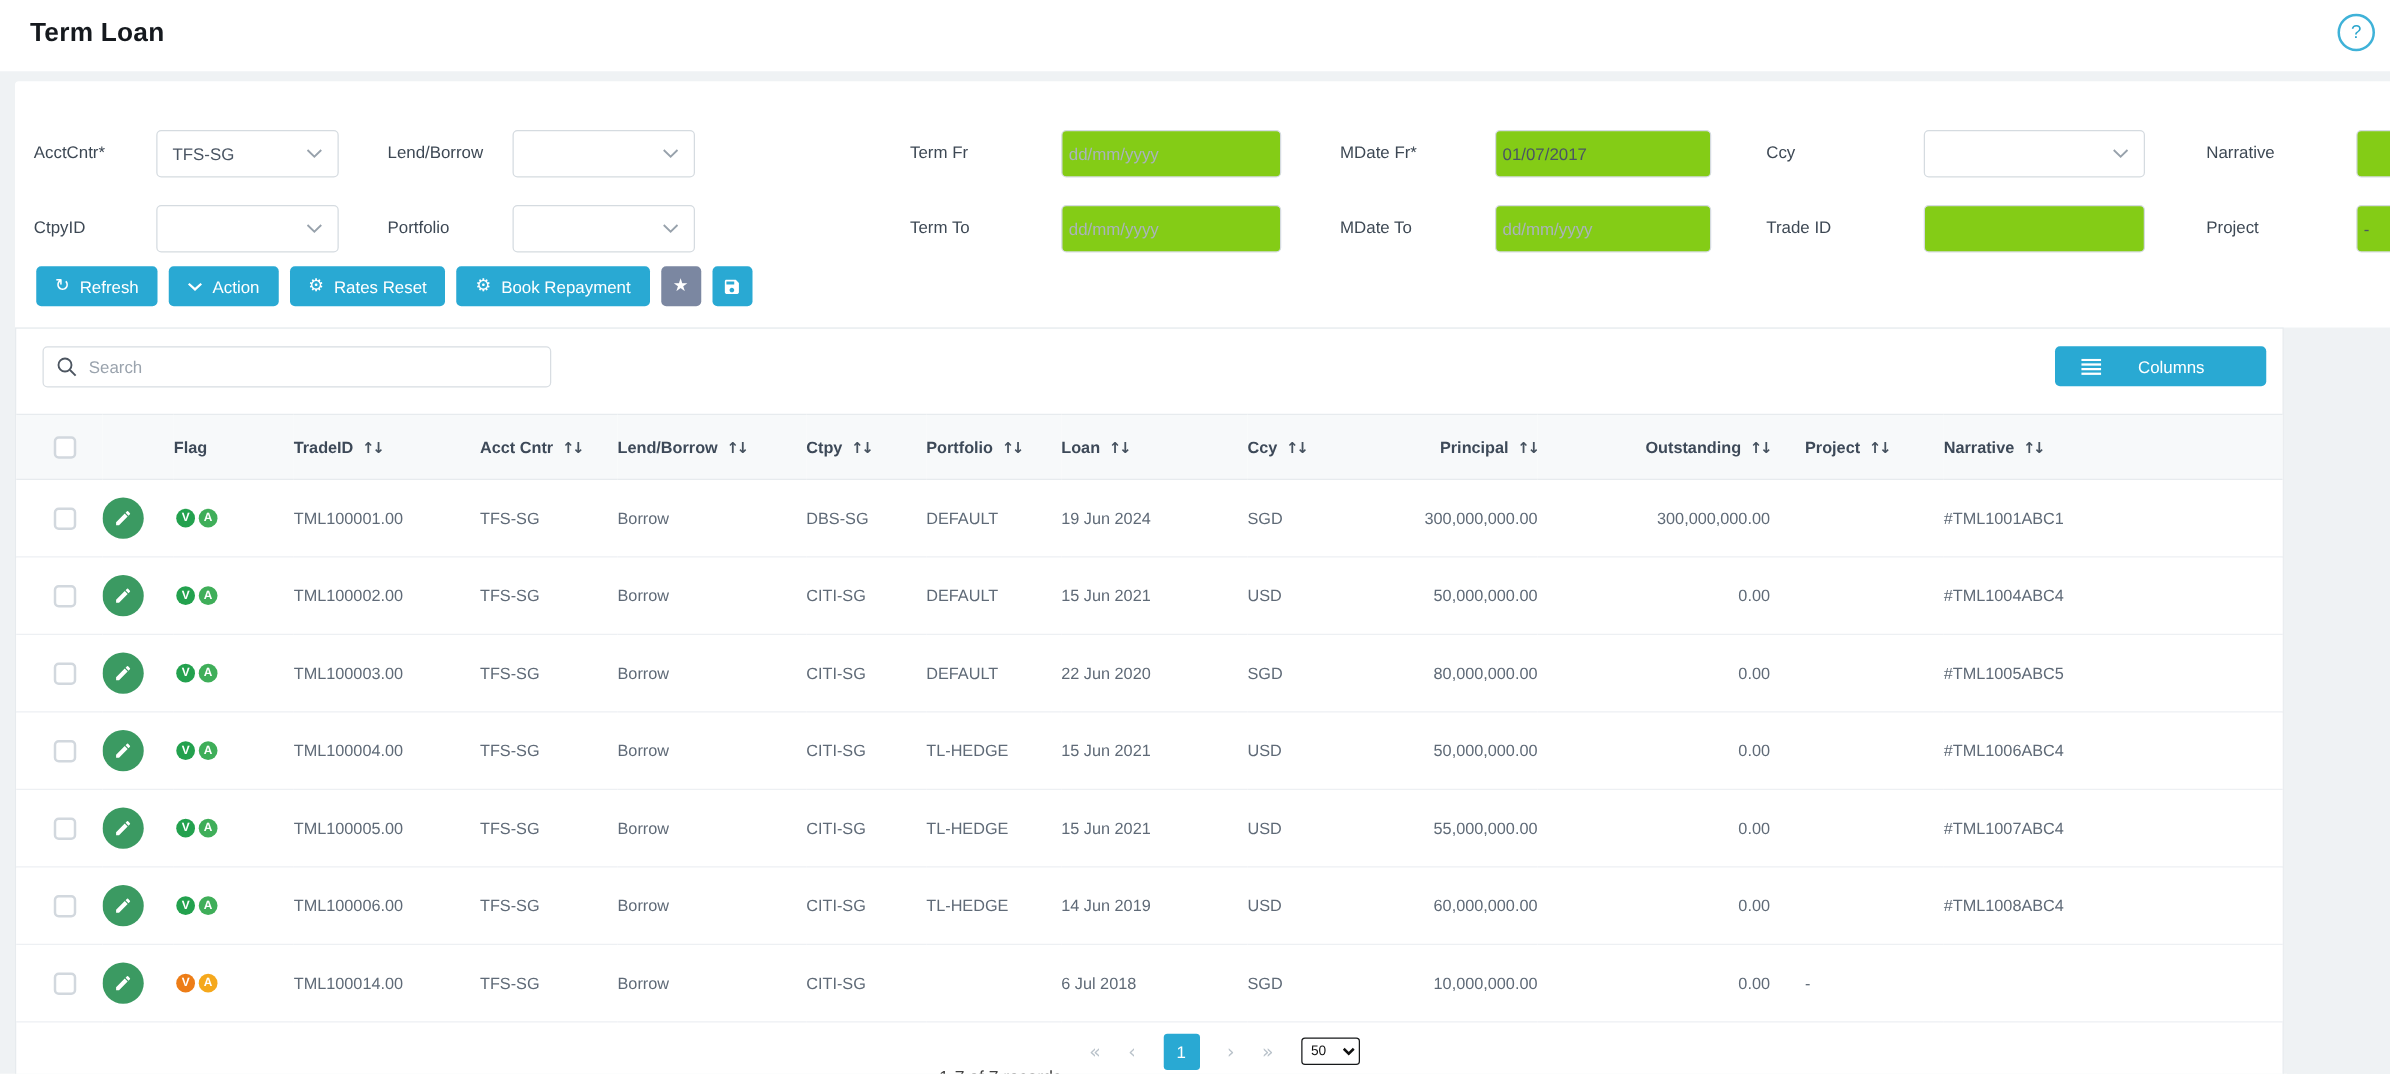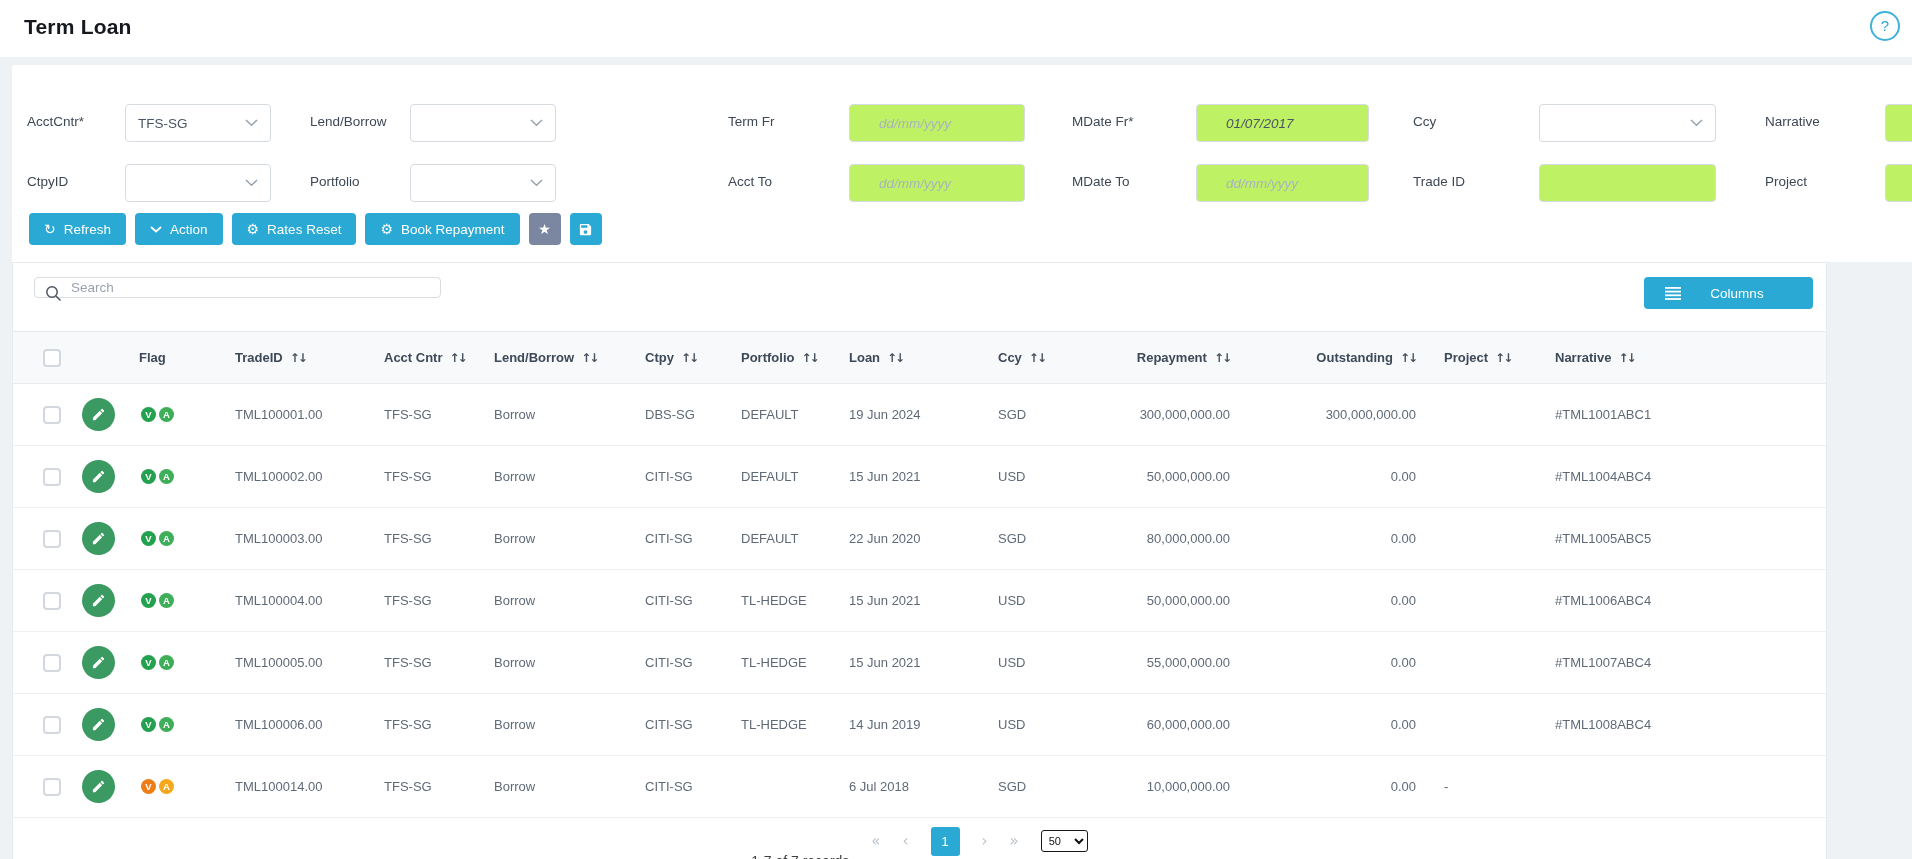--- a/index.html
+++ b/index.html
@@ -24,43 +24,42 @@
     width:1900px; height:197px; background:#fff; border-radius:3px 0 0 0; overflow:hidden;
   }
   .flabel { position:absolute; font-size:13.5px; color:#3d4854; white-space:nowrap; }
   .fselect {
     position:absolute; height:38px; border:1px solid #d5dbe0; border-radius:4px; background:#fff;
     display:flex; align-items:center; padding:0 12px; cursor:pointer;
   }
   .fselect .fvalue { flex:1; font-size:13.5px; color:#4a5563; }
   .fselect svg { flex:none; }
   .finput {
-    position:absolute; height:38px; border:1px solid #d5dbe0; border-radius:4px; background:#bef264;
-    padding:0 29px; font-size:13.5px; color:#4a5563; outline:none;
+    position:absolute; height:38px; border:1px solid #d5dbe0; border-radius:4px; background:#84cc16;
+    padding:0 5px; font-size:13.5px; color:#4a5563; outline:none;
     font-family:"Liberation Sans","DejaVu Sans",sans-serif;
-    font-style:italic;
   }
   .finput::placeholder { color:#aab3bc; }
   
   .btnrow { position:absolute; left:17px; top:148px; display:flex; gap:9px; }
   .abtn {
     height:32px; border:none; border-radius:4px; background:#29a9d3; color:#fff;
     font-size:13.5px; font-family:inherit; display:flex; align-items:center; gap:8px;
     padding:0 15px; cursor:pointer; white-space:nowrap;
   }
   .abtn .glyph { font-family:"DejaVu Sans",sans-serif; font-size:14px; line-height:1; }
   .abtn.icon-only { width:32px; padding:0; justify-content:center; }
   .abtn.muted { background:#7b87a1; }
   
   .blockB {
     position:relative; margin-left:12px; width:1815px; background:#fff;
     border:1px solid #e7ebee; border-radius:0 0 3px 3px;
   }
   .tbl-toolbar { position:relative; height:68px; }
-  .search-wrap { position:absolute; left:21px; top:14px; width:407px; height:21px; }
+  .search-wrap { position:absolute; left:21px; top:14px; width:407px; height:33px; }
   .search-wrap svg { position:absolute; left:11px; top:8px; }
   .search-input {
     width:100%; height:100%; border:1px solid #d8dde2; border-radius:4px;
     padding:0 10px 0 36px; font-size:13.5px; color:#4a5563; outline:none;
     font-family:"Liberation Sans","DejaVu Sans",sans-serif;
   }
   .search-input::placeholder { color:#9aa3ad; }
   .columns-btn {
     position:absolute; right:13px; top:14px; width:169px; height:32px;
     background:#29a9d3; border:none; border-radius:4px; color:#fff; font-size:13.5px;
@@ -155,21 +154,21 @@
           <polyline points="1,1 6.5,6.3 12,1" fill="none" stroke="#98a2ac" stroke-width="1.5"></polyline>
         </svg>
       </div>
       <div class="flabel" style="left: 298px; top: 109px;">Portfolio</div>
       <div class="fselect" style="left: 398px; top: 99px; width: 146px;">
         <span class="fvalue"></span>
         <svg width="13" height="8" viewBox="0 0 13 8">
           <polyline points="1,1 6.5,6.3 12,1" fill="none" stroke="#98a2ac" stroke-width="1.5"></polyline>
         </svg>
       </div>
-      <div class="flabel" style="left: 716px; top: 109px;">Acct To</div>
+      <div class="flabel" style="left: 716px; top: 109px;">Term To</div>
       <input class="finput" value="" placeholder="dd/mm/yyyy" style="left: 837px; top: 99px; width: 176px;">
       <div class="flabel" style="left: 1060px; top: 109px;">MDate To</div>
       <input class="finput" value="" placeholder="dd/mm/yyyy" style="left: 1184px; top: 99px; width: 173px;">
       <div class="flabel" style="left: 1401px; top: 109px;">Trade ID</div>
       <input class="finput" value="" placeholder="" style="left: 1527px; top: 99px; width: 177px;">
       <div class="flabel" style="left: 1753px; top: 109px;">Project</div>
       <input class="finput" value="-" placeholder="" style="left: 1873px; top: 99px; width: 150px;">
     </div>
 
   <div class="btnrow">
@@ -246,21 +245,21 @@
           </th>
           <th></th>
           <th><span>Flag</span></th>
           <th><span>TradeID</span><span class="sort">↑↓</span></th>
           <th><span>Acct Cntr</span><span class="sort">↑↓</span></th>
           <th><span>Lend/Borrow</span><span class="sort">↑↓</span></th>
           <th><span>Ctpy</span><span class="sort">↑↓</span></th>
           <th><span>Portfolio</span><span class="sort">↑↓</span></th>
           <th><span>Loan</span><span class="sort">↑↓</span></th>
           <th><span>Ccy</span><span class="sort">↑↓</span></th>
-          <th class="r"><span>Repayment</span><span class="sort">↑↓</span></th>
+          <th class="r"><span>Principal</span><span class="sort">↑↓</span></th>
           <th class="r"><span>Outstanding</span><span class="sort">↑↓</span></th>
           <th class="pad-project"><span>Project</span><span class="sort">↑↓</span></th>
           <th><span>Narrative</span><span class="sort">↑↓</span></th>
         </tr>
       </thead>
     <tbody id="tbl-body">
         <tr>
           <td>
             <div class="checkbox"></div>
           </td>

